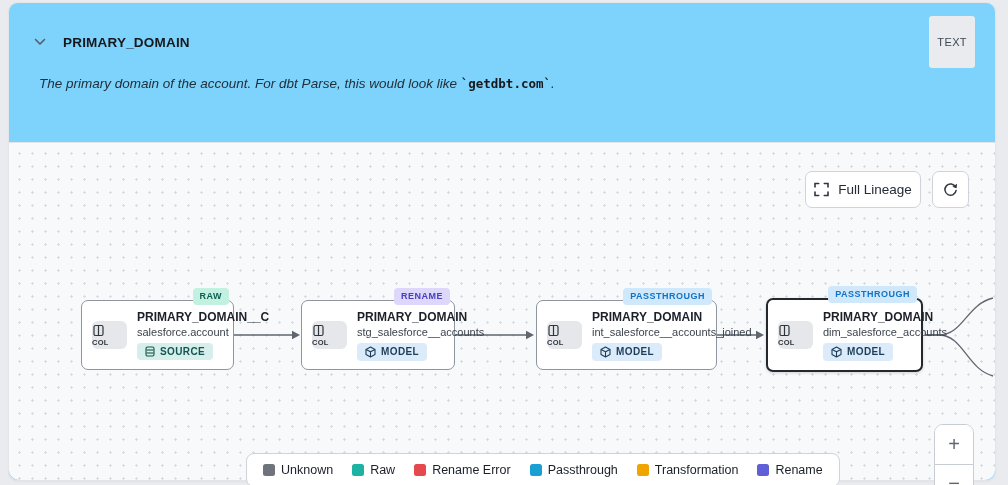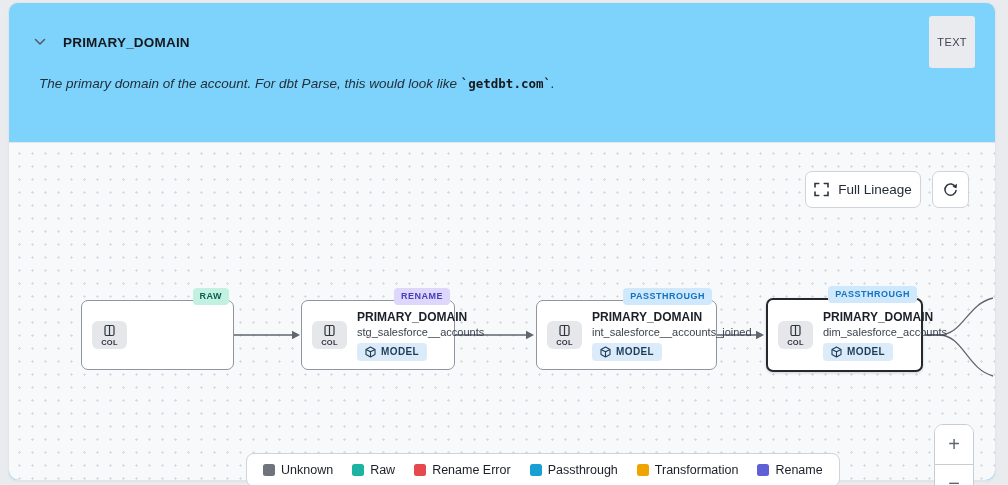--- a/index.html
+++ b/index.html
@@ -56,21 +56,21 @@
   .status-badge {
     position:absolute; top:-13px; right:4px; height:17px; line-height:17px;
     font-size:9px; font-weight:bold; letter-spacing:.5px; padding:0 7px; border-radius:4px;
   }
   .node.selected .status-badge { top:-14px; }
   .sb-raw { background:#c2f1e2; color:#0d5f50; }
   .sb-rename { background:#dcd7fb; color:#473dbd; }
   .sb-pass { background:#cfe8fb; color:#1273c4; }
   .col-chip {
     width:35px; height:28px; background:#e5e7eb; border-radius:6px; flex:0 0 auto;
-    display:flex; flex-direction:column; align-items:center; justify-content:center; gap:1px;
+    display:flex; flex-direction:column; align-items:flex-start; justify-content:center; gap:1px;
   }
   .col-label { font-size:7.5px; font-weight:bold; color:#2f353d; letter-spacing:.3px; }
   .node-body { display:flex; flex-direction:column; align-items:flex-start; gap:2px; min-width:0; }
   .node-title { font-size:12px; font-weight:bold; color:#1b1f27; white-space:nowrap; }
   .node-sub { font-size:11px; color:#3c434d; white-space:nowrap; }
   .type-badge {
     margin-top:3px; display:inline-flex; align-items:center; gap:5px;
     font-size:10px; font-weight:bold; letter-spacing:.4px;
     padding:3px 8px; border-radius:4px;
   }
@@ -161,20 +161,32 @@
 
     <div class="node" style="left:72px; top:157px; width:153px;">
       <span class="status-badge sb-raw">RAW</span>
       <div class="col-chip">
         <svg width="13" height="13" viewBox="0 0 13 13" fill="none" stroke="#2f353d" stroke-width="1.2">
             <rect x="2" y="1.5" width="9" height="10" rx="1.5"></rect>
             <line x1="6.5" y1="1.5" x2="6.5" y2="11.5"></line>
           </svg>
         <span class="col-label">COL</span>
       </div>
+      <div class="node-body">
+        <span class="node-title">PRIMARY_DOMAIN__C</span>
+        <span class="node-sub">salesforce.account</span>
+        <span class="type-badge tb-source">
+          <svg width="10" height="11" viewBox="0 0 10 11" fill="none" stroke="#12564e" stroke-width="1.1">
+              <rect x="1" y="1" width="8" height="9" rx="1.4"></rect>
+              <line x1="1.4" y1="4" x2="8.6" y2="4"></line>
+              <line x1="1.4" y1="7" x2="8.6" y2="7"></line>
+            </svg>
+          <span>SOURCE</span>
+        </span>
+      </div>
     </div>
 
     <div class="node" style="left:292px; top:157px; width:154px;">
       <span class="status-badge sb-rename">RENAME</span>
       <div class="col-chip">
         <svg width="13" height="13" viewBox="0 0 13 13" fill="none" stroke="#2f353d" stroke-width="1.2">
             <rect x="2" y="1.5" width="9" height="10" rx="1.5"></rect>
             <line x1="6.5" y1="1.5" x2="6.5" y2="11.5"></line>
           </svg>
         <span class="col-label">COL</span>

